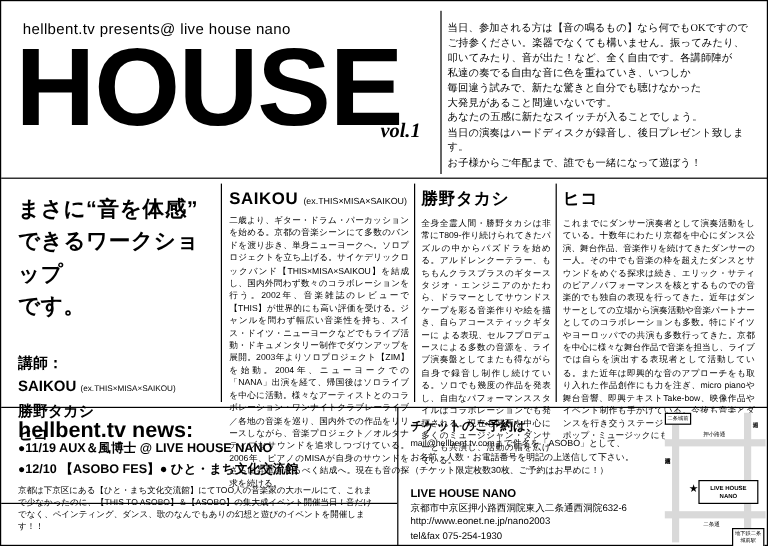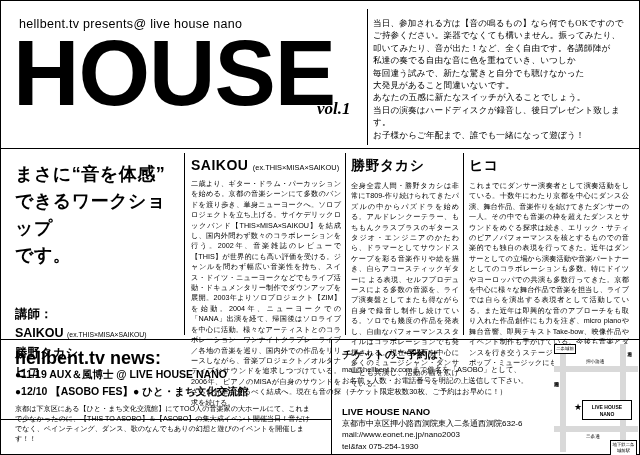--- a/index.html
+++ b/index.html
@@ -67,21 +67,21 @@
   }
   .col .body {
     font-size:7.2px; line-height:10.4px; text-align:justify;
   }
   .col1 { left:14px; width:164px; }
   .col1 .lead {
     font-size:18px; font-weight:bold; line-height:27px; letter-spacing:0.5px;
     margin:4px 0 0 0;
   }
   .col1 .teachers {
-    margin-top:36px; font-size:12.5px; line-height:19px; font-weight:bold;
+    margin-top:25px; font-size:12.5px; line-height:19px; font-weight:bold;
   }
   .col1 .teachers .tsmall { font-size:6.8px; font-weight:normal; }
 
   .col2 { left:190px; width:150px; }
   .col3 { left:350px; width:108px; }
   .col4 { left:468px; width:160px; }
 
   .vline-m1 { position:absolute; left:183px; top:152px; width:1px; height:182px; background:#000; }
   .vline-m2 { position:absolute; left:344px; top:152px; width:1px; height:182px; background:#000; }
   .vline-m3 { position:absolute; left:462px; top:152px; width:1px; height:182px; background:#000; }
@@ -245,21 +245,21 @@
   <div class="ticket">
     <div class="ttitle">チケットのご予約は、</div>
     <div class="tbody">
       <div>mail@hellbent.tv.comまで件名を「ASOBO」として、</div>
       <div>お名前・人数・お電話番号を明記の上送信して下さい。</div>
       <div>（チケット限定枚数30枚、ご予約はお早めに！）</div>
     </div>
     <div class="venue">
       <div class="vname">LIVE HOUSE NANO</div>
       <div>京都市中京区押小路西洞院東入二条通西洞院632-6</div>
-      <div>mail://www.eonet.ne.jp/nano2003</div>
+      <div>http://www.eonet.ne.jp/nano2003</div>
       <div>tel&amp;fax 075-254-1930</div>
     </div>
 
     <div class="map">
       <div class="road-h" style="left:0; top:22px; width:84px; height:6px;"></div>
       <div class="road-h" style="left:0; top:82px; width:84px; height:6px;"></div>
       <div class="road-v" style="left:6px; top:0; width:6px; height:108px;"></div>
       <div class="road-v" style="left:66px; top:0; width:6px; height:108px;"></div>
 
       <div class="lbl" style="left:32px; top:15px;">押小路通</div>

